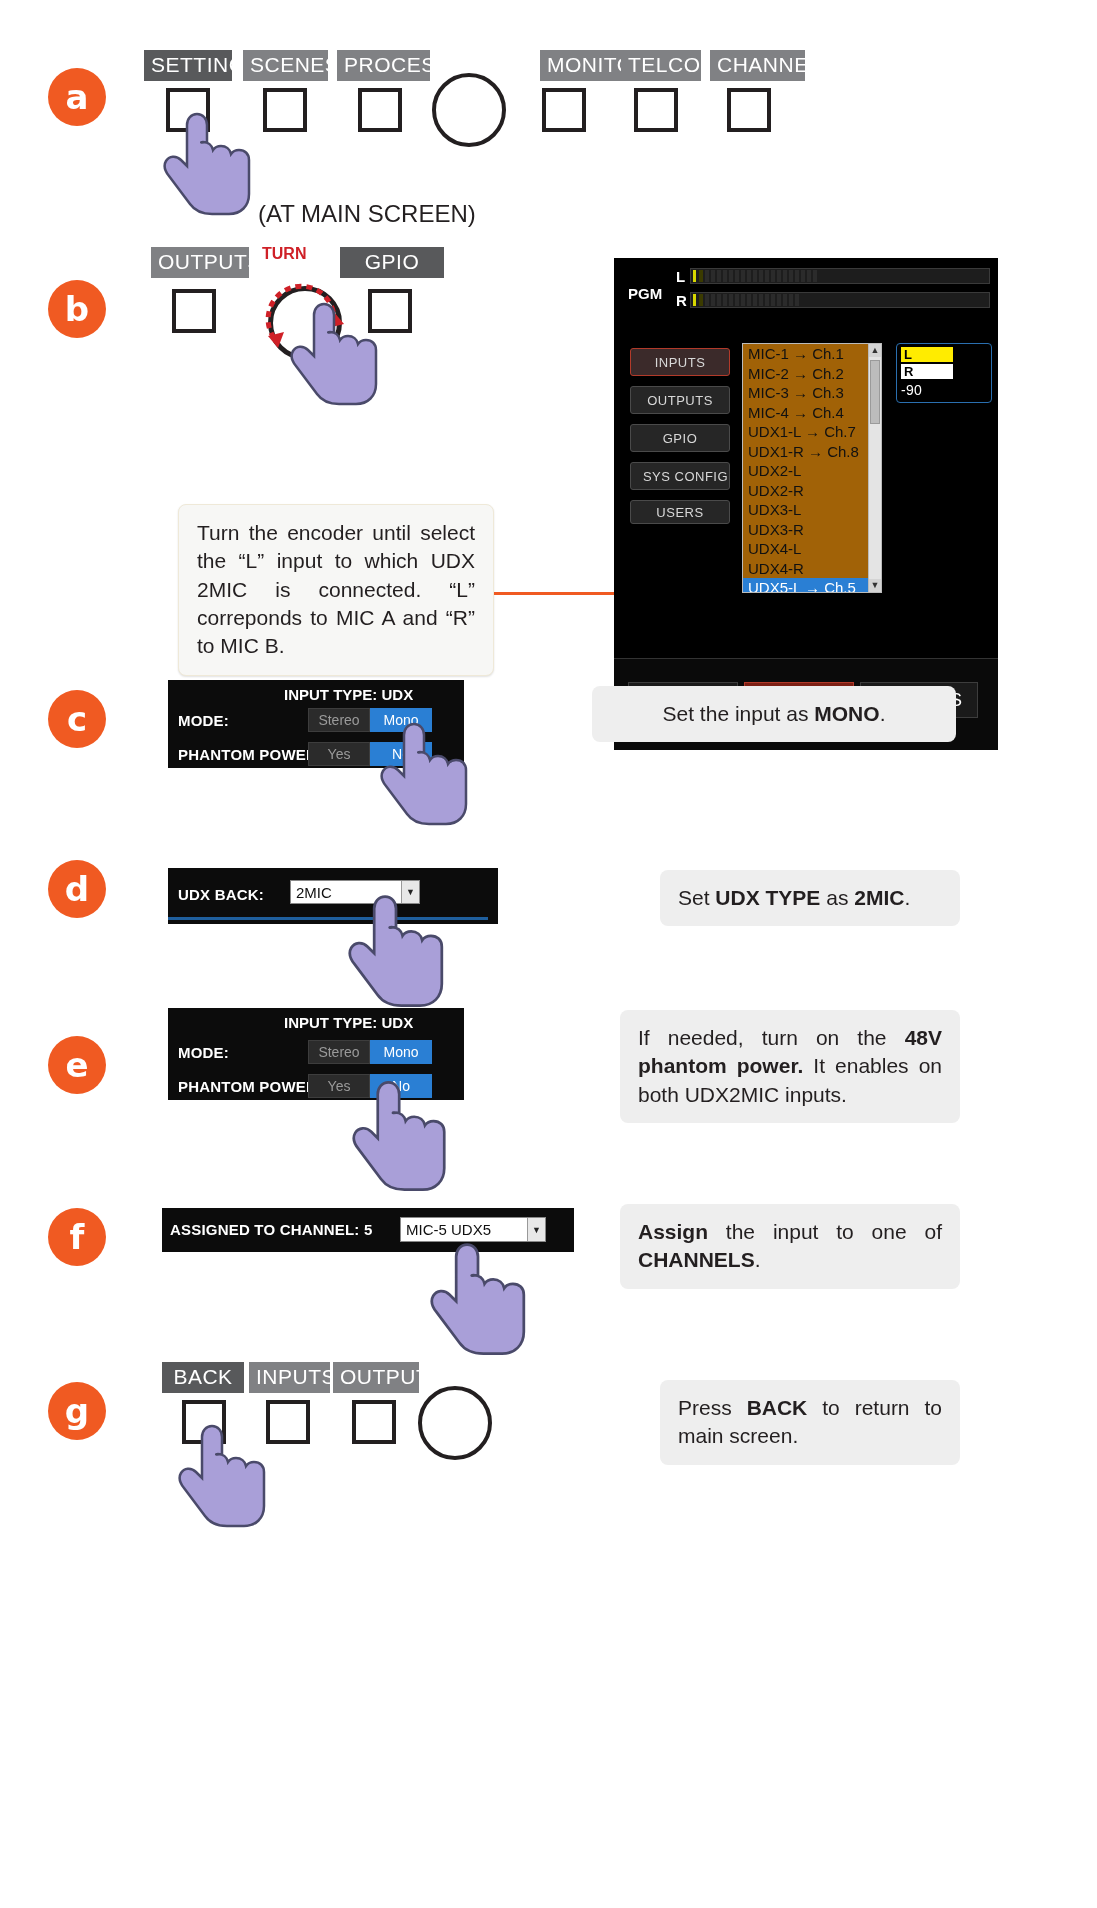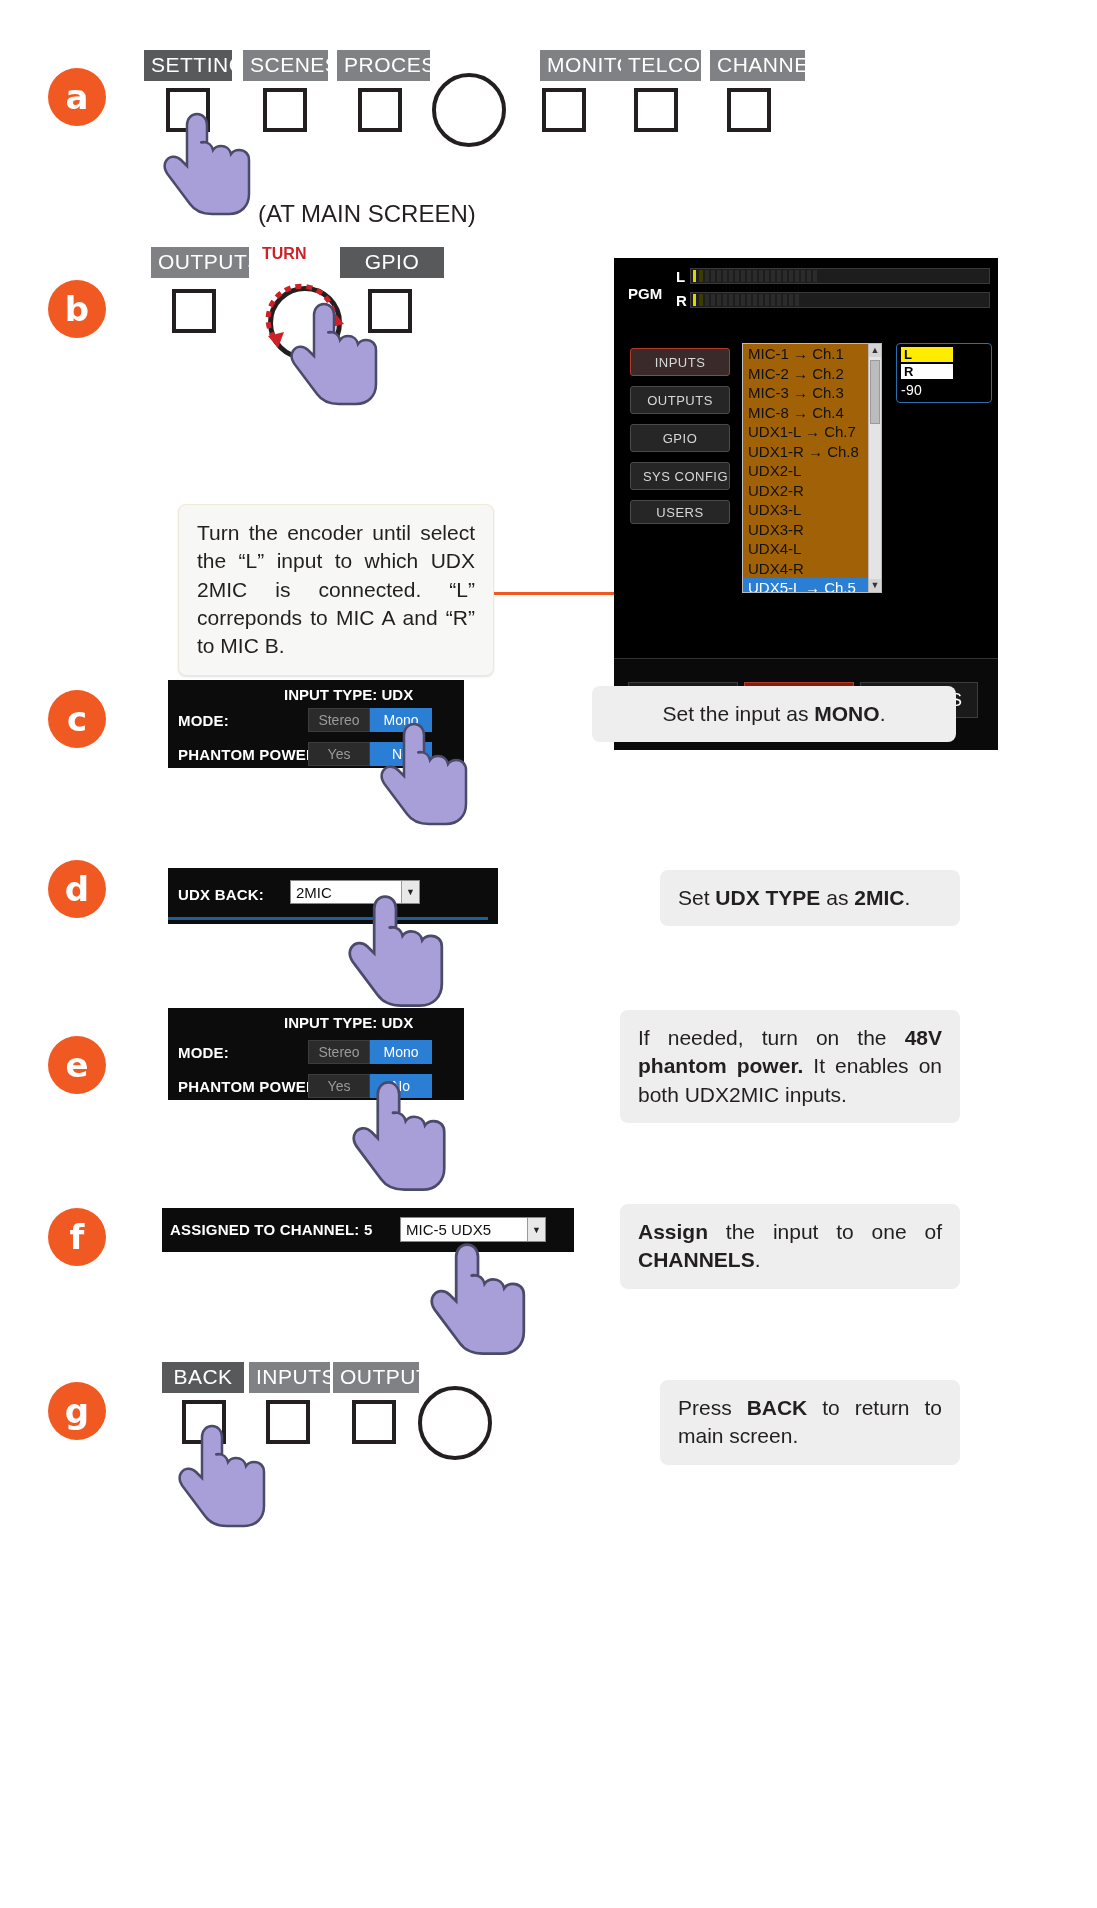--- a/index.html
+++ b/index.html
@@ -281,21 +281,21 @@
   <div class="dev-btn" style="left:16px; top:128px; width:100px; height:28px;">OUTPUTS</div>
   <div class="dev-btn" style="left:16px; top:166px; width:100px; height:28px;">GPIO</div>
   <div class="dev-btn" style="left:16px; top:204px; width:100px; height:28px;padding-left:11px;">SYS CONFIG</div>
   <div class="dev-btn" style="left:16px; top:242px; width:100px; height:24px;">USERS</div>
 
   <div class="listbox" style="left:128px; top:85px; width:140px; height:250px;">
     <div style="position:absolute; left:0; top:0; right:13px; bottom:0; overflow:hidden;">
       <div class="listrow">MIC-1 → Ch.1</div>
       <div class="listrow">MIC-2 → Ch.2</div>
       <div class="listrow">MIC-3 → Ch.3</div>
-      <div class="listrow">MIC-8 → Ch.4</div>
+      <div class="listrow">MIC-4 → Ch.4</div>
       <div class="listrow">UDX1-L → Ch.7</div>
       <div class="listrow">UDX1-R → Ch.8</div>
       <div class="listrow">UDX2-L</div>
       <div class="listrow">UDX2-R</div>
       <div class="listrow">UDX3-L</div>
       <div class="listrow">UDX3-R</div>
       <div class="listrow">UDX4-L</div>
       <div class="listrow">UDX4-R</div>
       <div class="listrow hl">UDX5-L → Ch.5</div>
 

